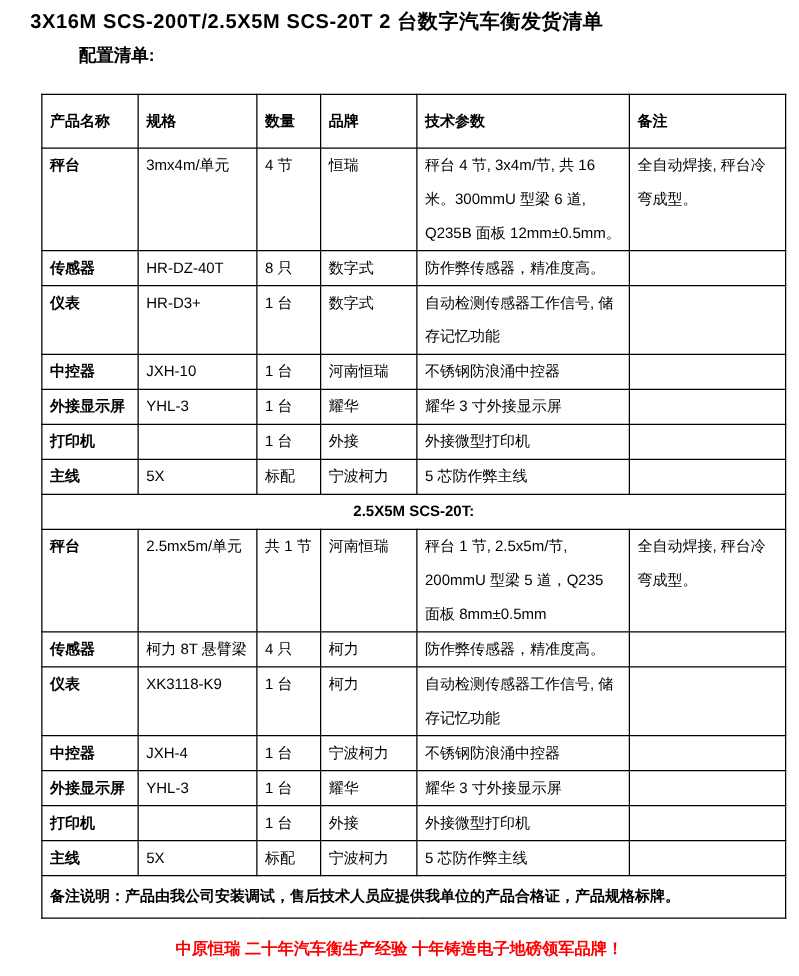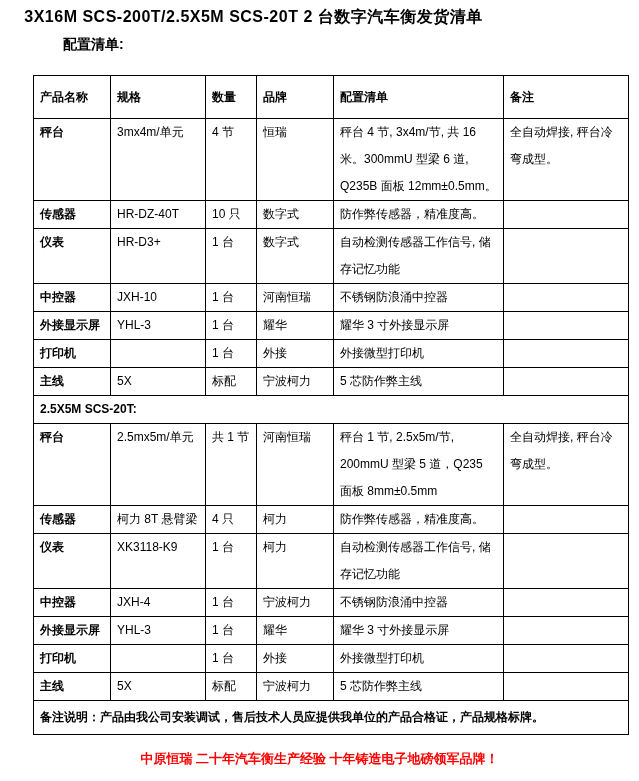--- a/index.html
+++ b/index.html
@@ -54,20 +54,21 @@
     height: 26px;
     line-height: 27px;
     vertical-align: top;
     font-weight: normal;
   }
   .config-table tbody td:first-child { font-weight: bold; margin-left: 36px; }
   .config-table tr.section-row td {
     font-weight: bold;
     height: 26px;
     line-height: 27px;
+    text-align: center;
   }
   .config-table tr.note-row td {
     font-weight: bold;
     height: 32px;
     line-height: 33px;
   }
   .footer-slogan {
     position: absolute;
     top: 750px;
     left: 0;
@@ -100,37 +101,37 @@
       <col class="c4">
       <col class="c5">
       <col class="c6">
   </colgroup>
   <thead>
     <tr>
       <th>产品名称</th>
       <th>规格</th>
       <th>数量</th>
       <th>品牌</th>
-      <th>配置清单</th>
+      <th>技术参数</th>
       <th>备注</th>
     </tr>
   </thead>
   <tbody id="section1-body">
       <tr>
         <td>秤台</td>
         <td>3mx4m/单元</td>
         <td>4 节</td>
         <td>恒瑞</td>
         <td>秤台 4 节, 3x4m/节, 共 16 米。300mmU 型梁 6 道, Q235B 面板 12mm±0.5mm。</td>
         <td>全自动焊接, 秤台冷弯成型。</td>
       </tr>
       <tr>
         <td>传感器</td>
         <td>HR-DZ-40T</td>
-        <td>10 只</td>
+        <td>8 只</td>
         <td>数字式</td>
         <td>防作弊传感器，精准度高。</td>
         <td></td>
       </tr>
       <tr>
         <td>仪表</td>
         <td>HR-D3+</td>
         <td>1 台</td>
         <td>数字式</td>
         <td>自动检测传感器工作信号, 储存记忆功能</td>

